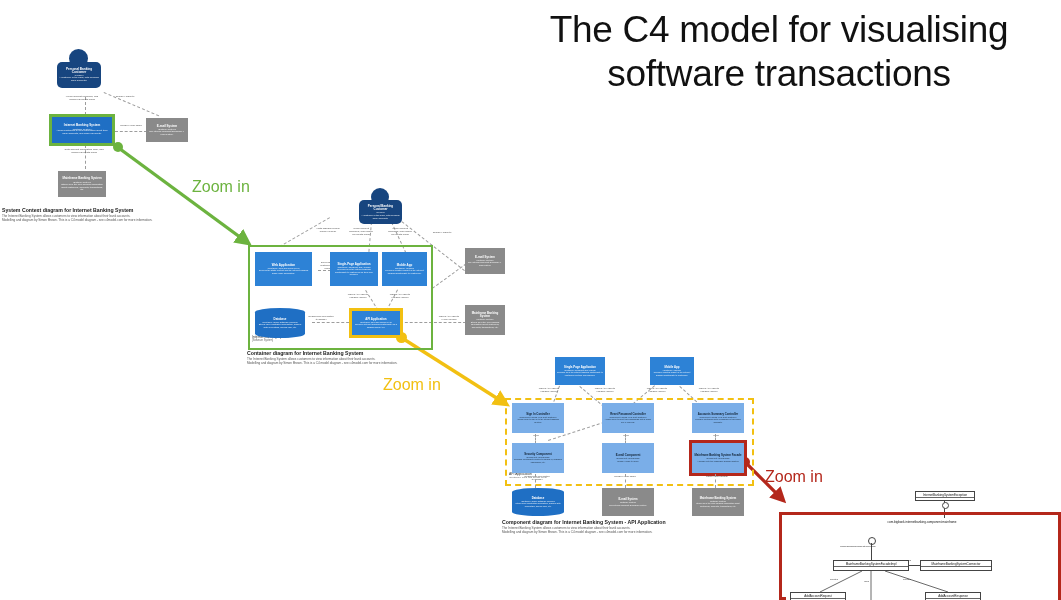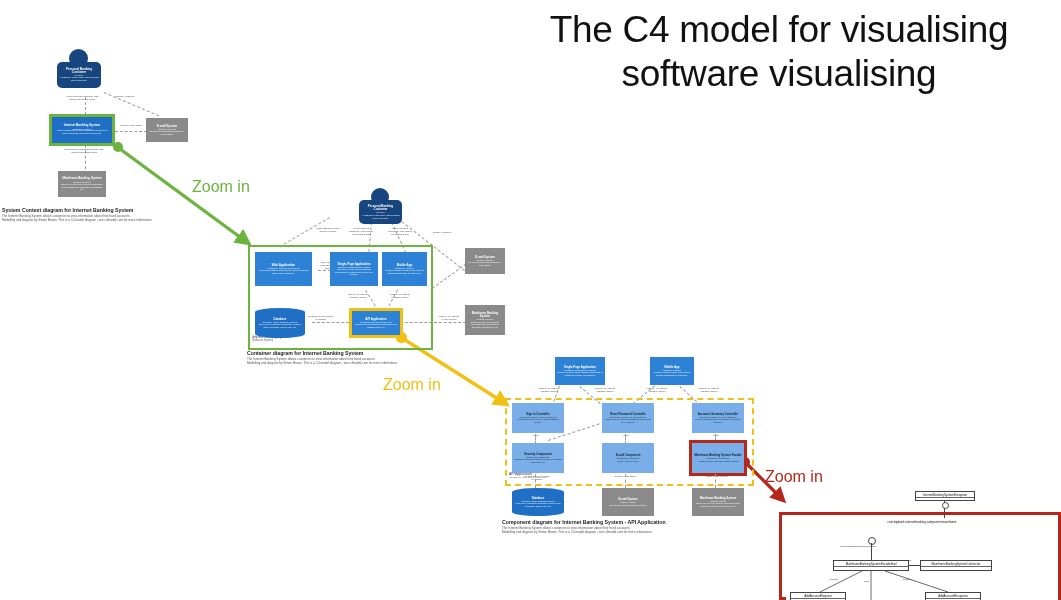--- a/index.html
+++ b/index.html
@@ -73,21 +73,21 @@
   .uml-circle{position:absolute;border:.8px solid #444;border-radius:50%;background:#fff;}
   .uml-lbl{position:absolute;font-size:2.4px;color:#333;white-space:nowrap;}
 </style>
 </head>
 <body>
 
 <div id="stage">
 
   <div class="title-block">
     <div class="title-line">The C4 model for visualising</div>
-    <div class="title-line">software visualising</div>
+    <div class="title-line">software transactions</div>
   </div>
 
   <div>
 
     <div class="ln" style="left:86px;top:97px;width:18px;transform:rotate(90deg);"></div>
     <div class="ln" style="left:104px;top:92px;width:60px;transform:rotate(23deg);"></div>
     <div class="ln" style="left:115px;top:131px;width:32px;"></div>
     <div class="ln" style="left:86px;top:145px;width:24px;transform:rotate(90deg);"></div>
 
     <div class="person-head" style="left:69px;top:49px;width:19px;height:19px;"></div>

